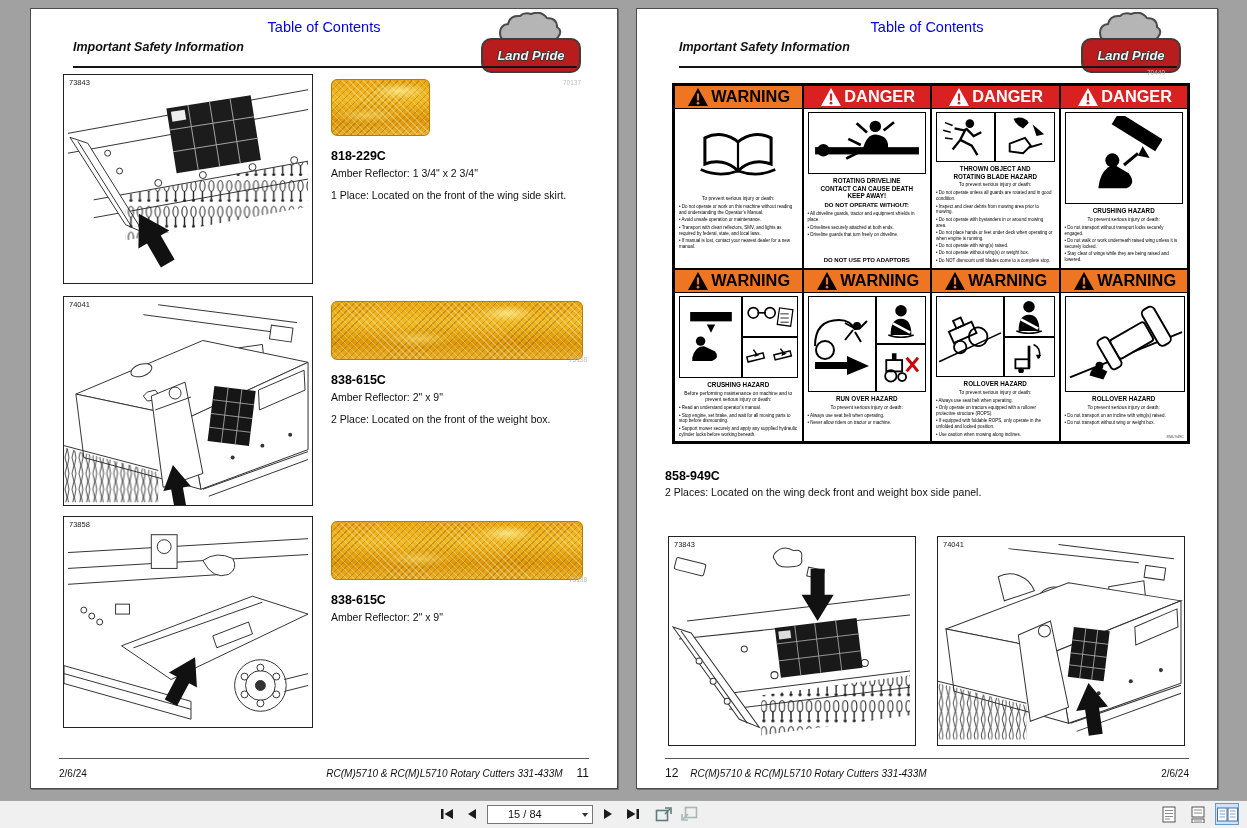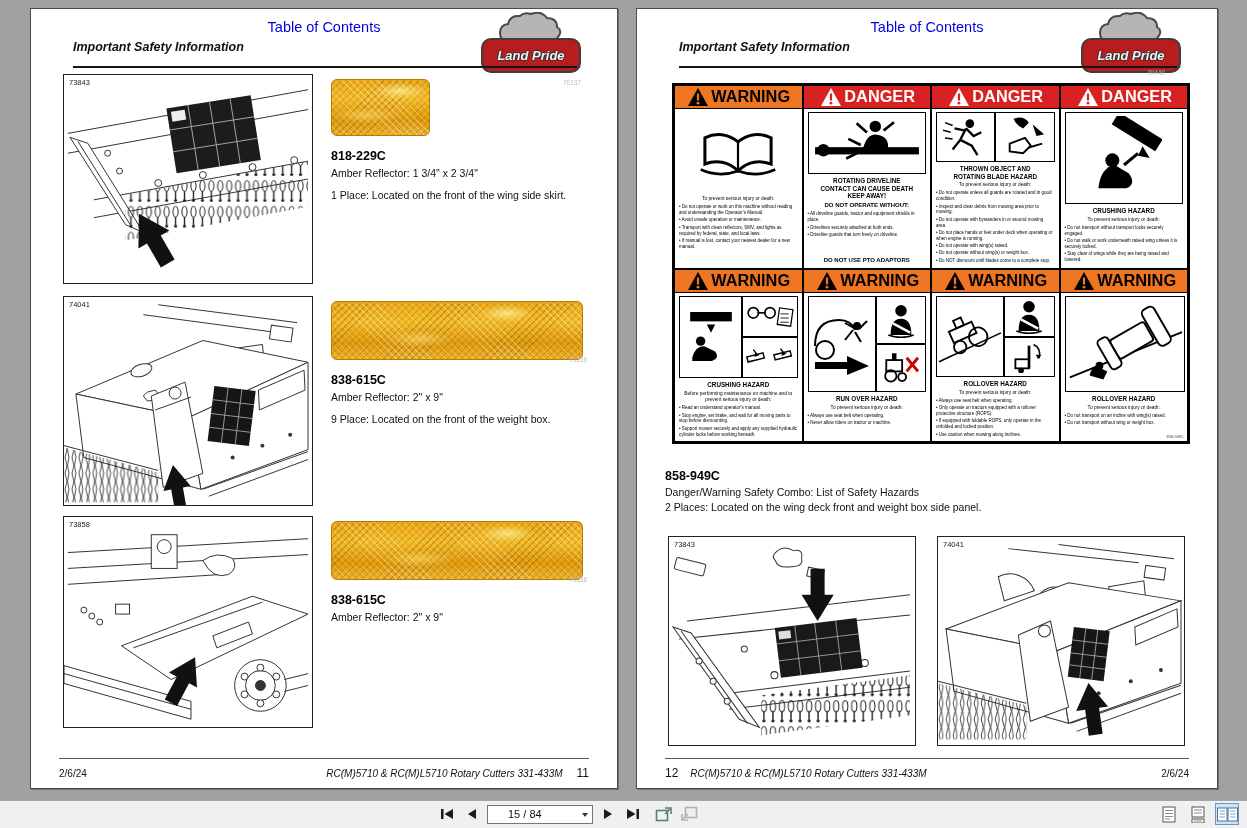--- a/index.html
+++ b/index.html
@@ -172,21 +172,21 @@
         <g transform="translate(96,170) rotate(-10)">
             <polygon points="14,0 28,24 20,24 20,52 8,52 8,24 0,24" fill="#111"></polygon>
           </g>
       </svg>
     </div>
     <div class="itemtext t2">
       <span class="pref pr23">73138</span>
       <div class="refl wide"></div>
       <div class="part">838-615C</div>
       <div class="desc">Amber Reflector: 2" x 9"</div>
-      <div class="loc">9 Place: Located on the front of the weight box.</div>
+      <div class="loc">2 Place: Located on the front of the weight box.</div>
     </div>
 
     <div class="fig lf3">
       <span class="flabel">73858</span>
       <svg class="art" viewBox="0 0 250 208">
         <path d="M4,34 L246,20 M4,50 L246,36 M4,66 L160,56" stroke="#333" fill="none"></path>
         <rect x="88" y="16" width="26" height="34" fill="#fff" stroke="#333"></rect>
         <circle cx="101" cy="28" r="7" fill="#fff" stroke="#333"></circle>
         <path d="M140,42 q14,-10 30,-2 q6,10 -4,16 q-16,6 -26,-14 Z" fill="#fff" stroke="#333"></path>
         <polygon points="58,128 190,78 246,96 108,162" fill="#fff" stroke="#333"></polygon>
@@ -567,21 +567,20 @@
               <li>Do not transport on an incline with wing(s) raised.</li>
               <li>Do not transport without wing or weight box.</li>
             </ul>
           <div class="p-fine">858-949C</div>
         </div>
       </div>
     </div>
 
     <div class="decal-part">
       <div class="part">858-949C</div>
-      <div class="desc">Danger/Warning Safety Combo: List of Safety Hazards</div>
       <div class="desc">2 Places: Located on the wing deck front and weight box side panel.</div>
     </div>
 
     <div class="fig rf1">
       <span class="flabel">73843</span>
       <svg class="art" viewBox="0 0 245 196">
         <defs>
             <pattern id="chD" width="9" height="26" patternUnits="userSpaceOnUse">
           <ellipse cx="4.5" cy="7" rx="2.6" ry="5.5" fill="none" stroke="#222" stroke-width="1"></ellipse>
           <line x1="4.5" y1="12" x2="4.5" y2="20" stroke="#222" stroke-width="1.4"></line>

